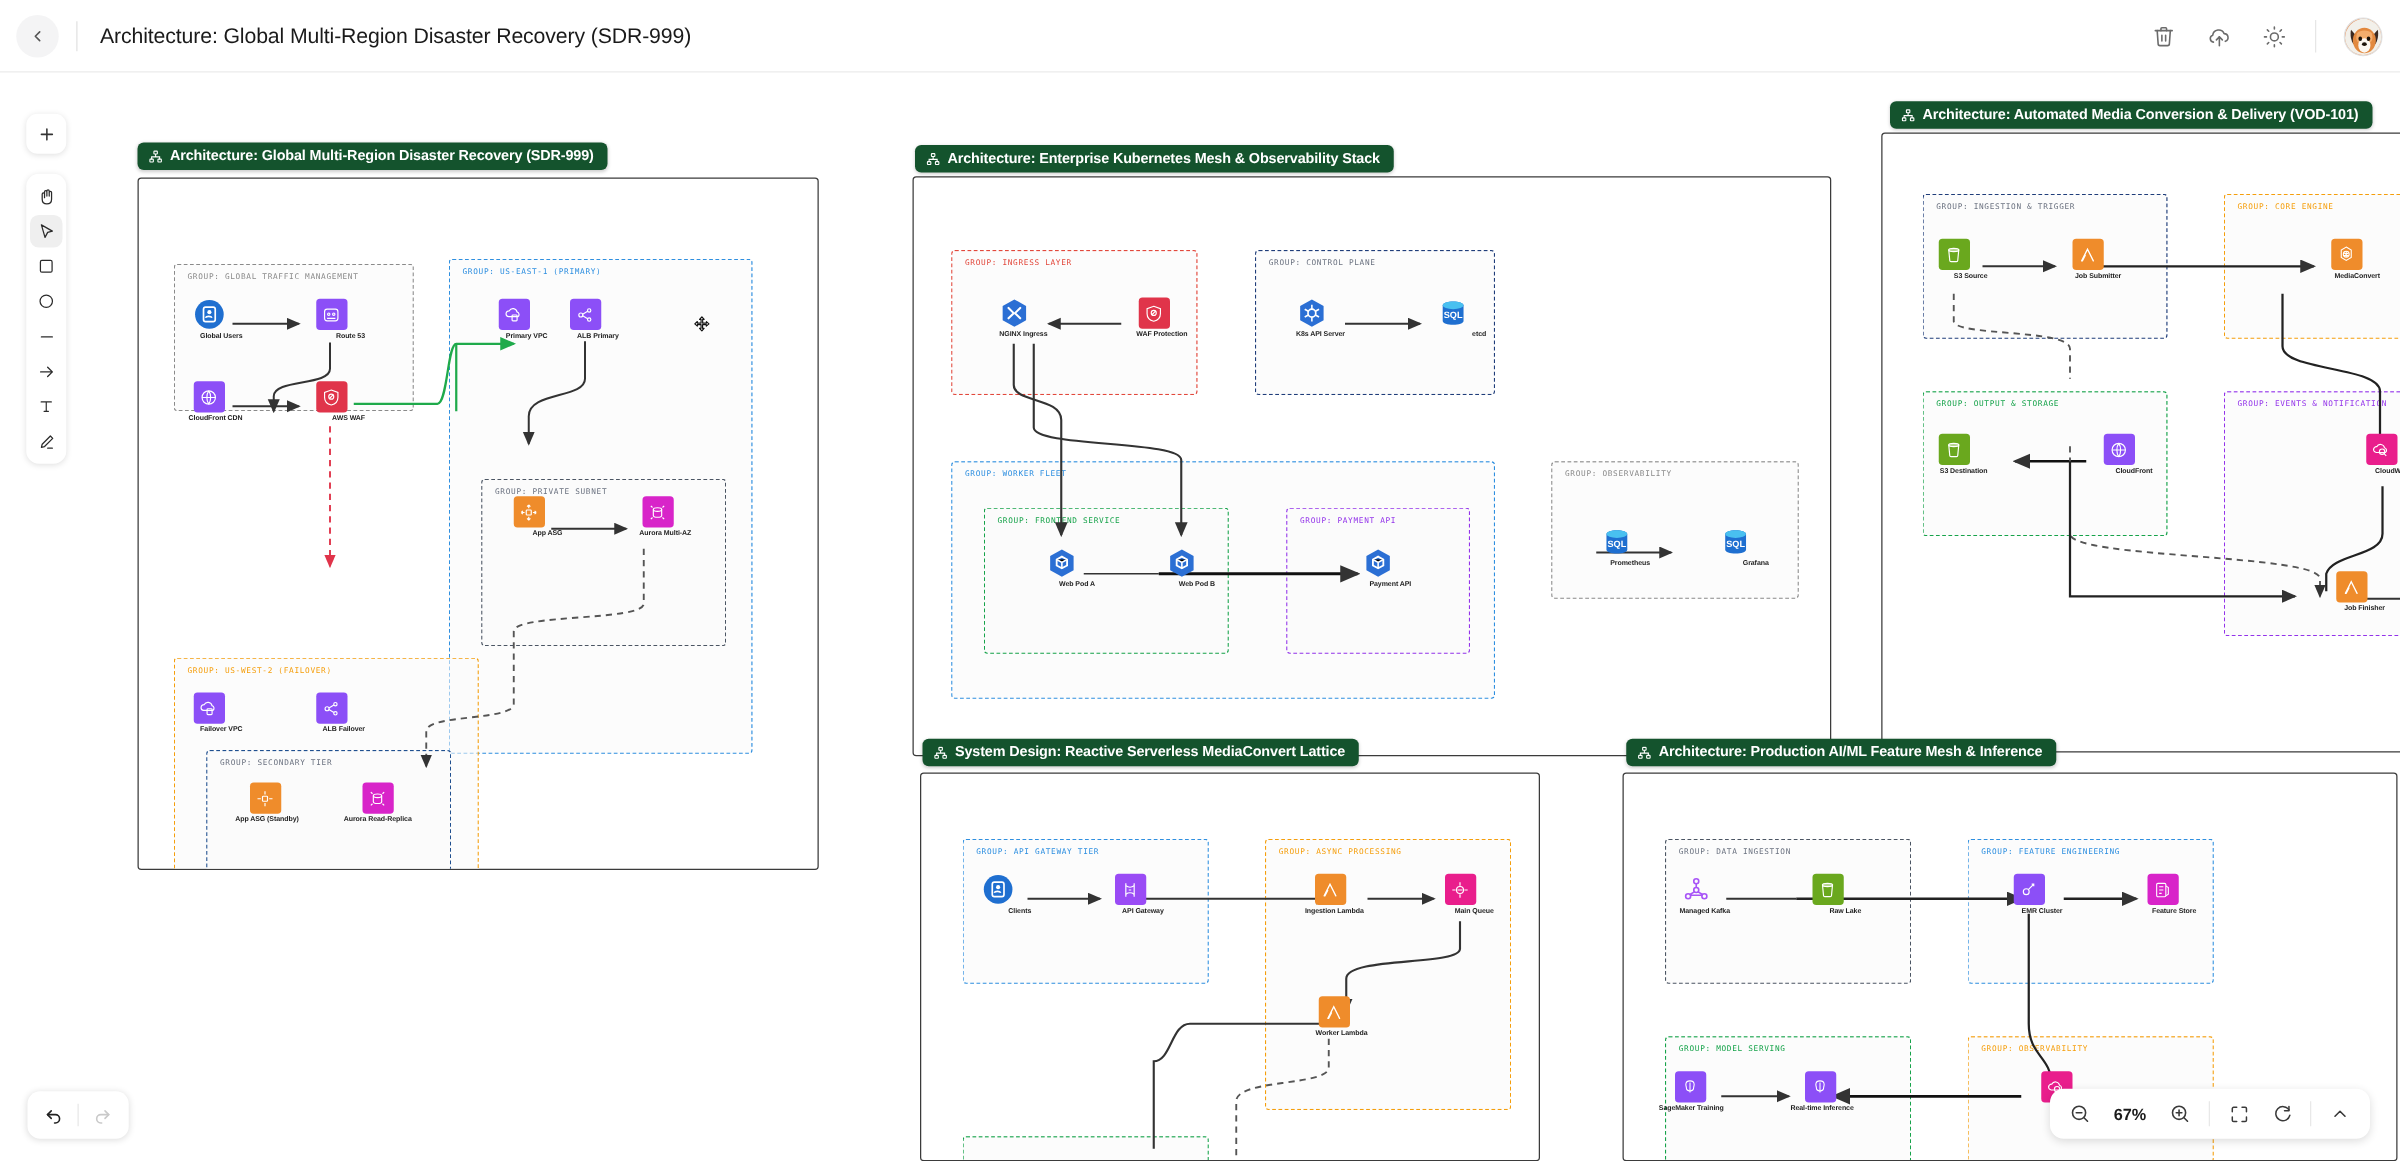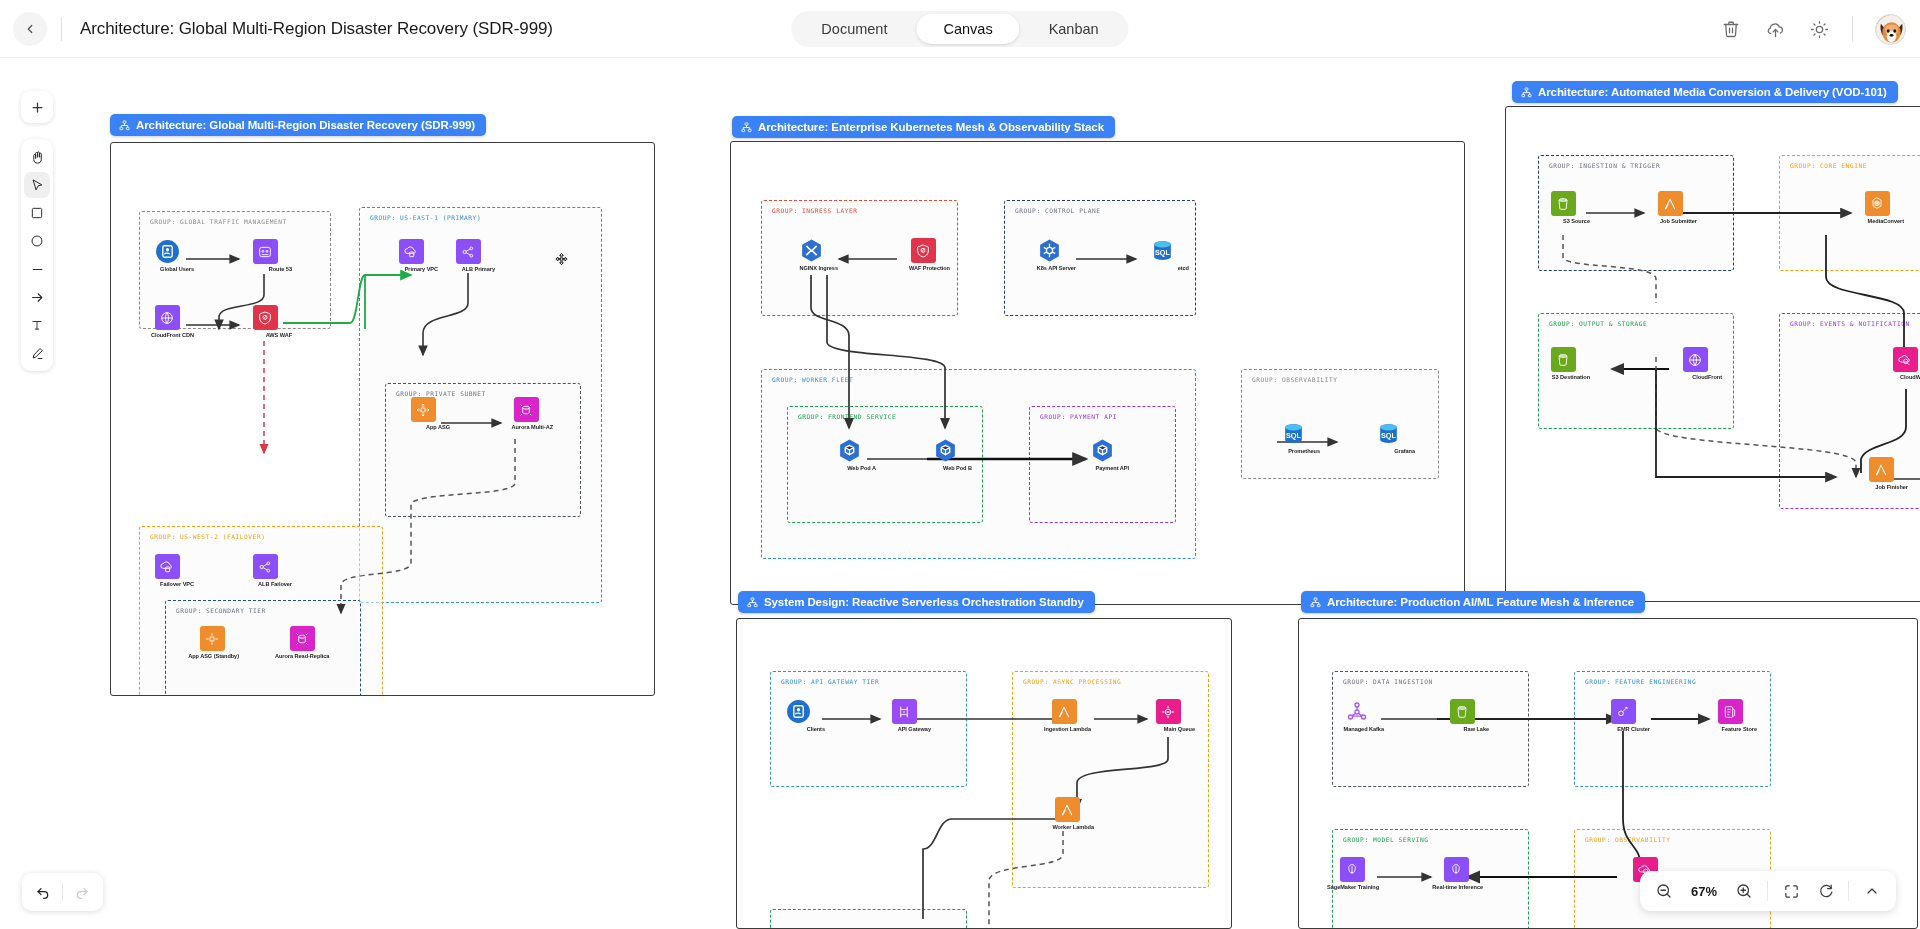--- a/index.html
+++ b/index.html
@@ -68,21 +68,21 @@
     cursor:pointer; color:#2b2b2b;
   }
   .tool.active { background:#efefef; }
 
   
   .canvas { position:absolute; top:58px; left:0; width:1920px; height:871px;
             background:#fff; overflow:hidden; }
 
   .card { position:absolute; }
   .card-title {
-    position:absolute; background:#3b82f6; color:#fff;
+    position:absolute; background:#14532d; color:#fff;
     border-radius:5px; padding:5px 11px 5px 9px;
     font-size:11.5px; font-weight:700; white-space:nowrap;
     display:flex; align-items:center; gap:6px; letter-spacing:-0.1px;
     box-shadow:0 1px 3px rgba(0,0,0,.2);
   }
   .card-body {
     position:absolute; background:#fff; border:1.5px solid #3b3b3b;
     border-radius:3px; overflow:hidden;
   }
 
@@ -138,25 +138,20 @@
 
   <div class="header">
     <div class="back-btn">
       <svg width="14" height="14" viewBox="0 0 24 24" fill="none" stroke="currentColor" stroke-width="2.2" stroke-linecap="round" stroke-linejoin="round">
           <polyline points="15 18 9 12 15 6"></polyline>
         </svg>
     </div>
     <div class="hdr-divider"></div>
     <div class="page-title">Architecture: Global Multi-Region Disaster Recovery (SDR-999)</div>
 
-    <div class="seg">
-      <div class="seg-item">Document</div>
-      <div class="seg-item active">Canvas</div>
-      <div class="seg-item">Kanban</div>
-    </div>
 
     <div class="hdr-right">
       <div class="hdr-ico">
         <svg width="18" height="18" viewBox="0 0 24 24" fill="none" stroke="currentColor" stroke-width="1.7" stroke-linecap="round" stroke-linejoin="round">
             <polyline points="3 6 5 6 21 6"></polyline>
             <path d="M19 6l-1 14a2 2 0 0 1-2 2H8a2 2 0 0 1-2-2L5 6"></path>
             <path d="M10 11v6M14 11v6"></path>
             <path d="M9 6V4a1 1 0 0 1 1-1h4a1 1 0 0 1 1 1v2"></path>
           </svg>
       </div>
@@ -658,21 +653,21 @@
     </div>
 
     <div class="card">
       <div class="card-title" style="left:738px; top:533px;">
         <svg width="11" height="11" viewBox="0 0 24 24" fill="none" stroke="#fff" stroke-width="1.9">
             <rect x="9" y="2" width="6" height="5" rx="1"></rect>
             <rect x="2" y="16" width="6" height="5" rx="1"></rect>
             <rect x="16" y="16" width="6" height="5" rx="1"></rect>
             <path d="M12 7v5M5 16v-4h14v4"></path>
           </svg>
-        <span>System Design: Reactive Serverless Orchestration Standby</span>
+        <span>System Design: Reactive Serverless MediaConvert Lattice</span>
       </div>
       <div class="card-body" style="left:736px; top:560px; width:496px; height:311px;">
 
         <div class="grp" style="left:33px; top:52px; width:197px; height:116px; border-color:#2e8fe0;">
           <span class="grp-label" style="color:#2e8fe0;">GROUP: API GATEWAY TIER</span>
         </div>
         <div class="grp" style="left:275px; top:52px; width:197px; height:217px; border-color:#f59e0b;">
           <span class="grp-label" style="color:#f59e0b;">GROUP: ASYNC PROCESSING</span>
         </div>
         <div class="grp" style="left:33px; top:290px; width:197px; height:60px; border-color:#16a34a;"></div>

